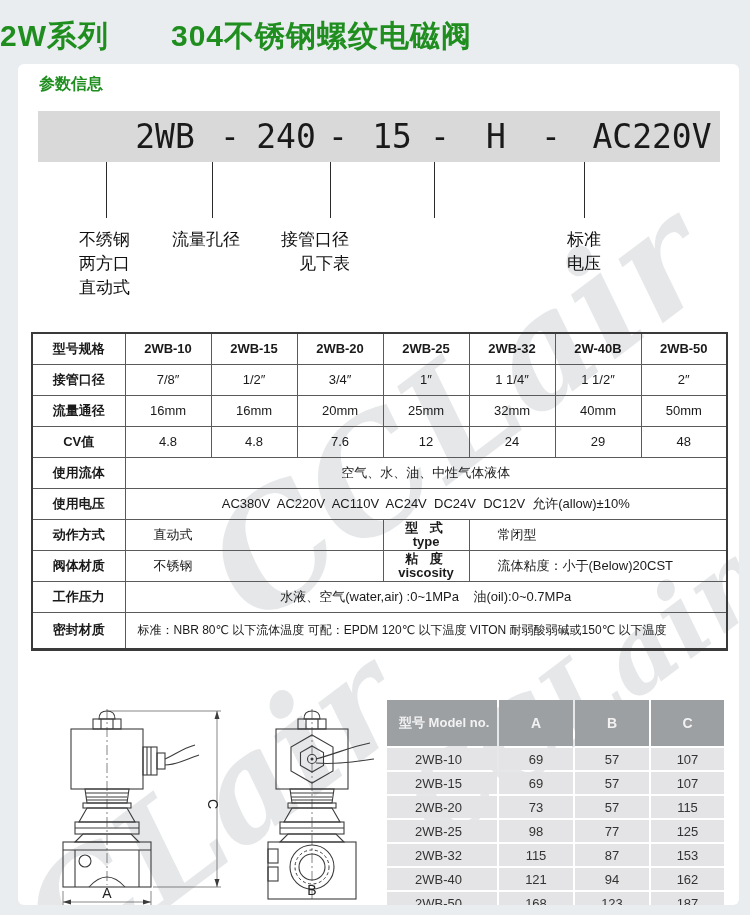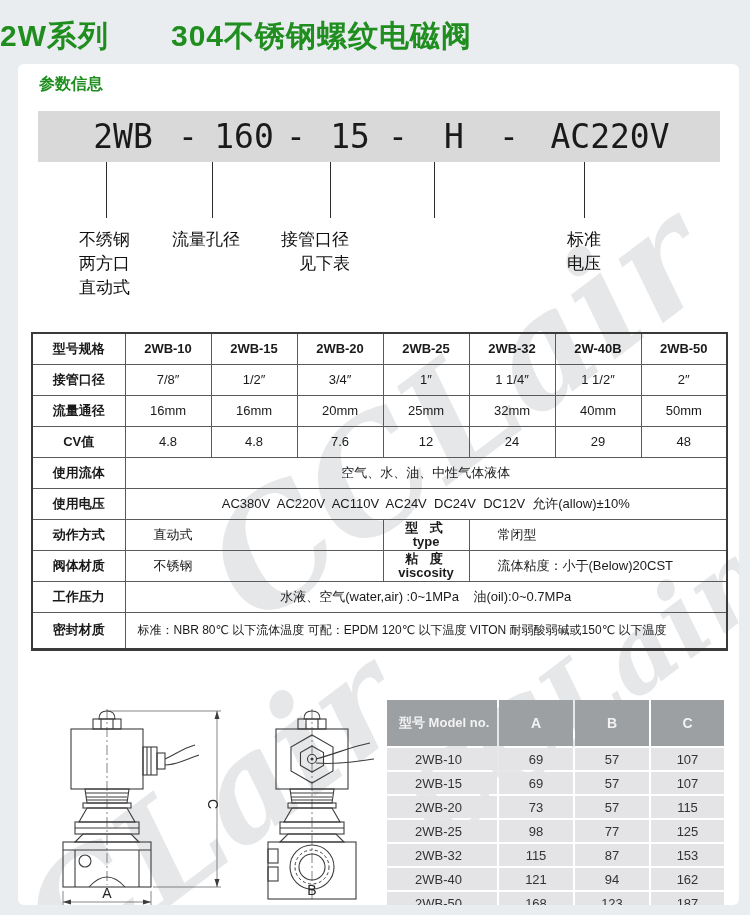--- a/index.html
+++ b/index.html
@@ -30,21 +30,21 @@
 
   .section-label { left:21px; top:10px; font-size:16px; font-weight:bold; color:#1f8e1f; }
 
   .model-box {
     left:20px; top:47px; width:682px; height:51px; background:#d9d9d9;
   }
   .model-box span {
     position:absolute; top:0; height:51px; line-height:51px;
     transform:translateX(-50%);
     font-family:"DejaVu Sans Mono","Liberation Mono",monospace;
-    font-size:33px; color:#1a1a1a; white-space:nowrap;
+    font-size:33px; color:#1a1a1a; white-space:nowrap;margin-left:42px;
   }
   .mseg0{left:85px;} .mseg1{left:150px;} .mseg2{left:206px;} .mseg3{left:258px;}
   .mseg4{left:312px;} .mseg5{left:360px;} .mseg6{left:416px;} .mseg7{left:471px;}
   .mseg8{left:572px;}
 
   .lead { position:absolute; z-index:1; width:1px; height:56px; top:98px; background:#2b2b2b; }
   .ld1{left:88px;} .ld2{left:194px;} .ld3{left:312px;} .ld4{left:416px;} .ld5{left:566px;}
 
   .callout { top:164px; font-size:17px; line-height:24px; color:#111; white-space:nowrap; }
   .co1{left:61px;} .co2{left:154px;} .co3{left:263px;} .co4{left:373px;} .co5{left:549px;}
@@ -99,21 +99,21 @@
 
     <div class="wm wm1">CCLair</div>
     <div class="wm wm2">CCLair</div>
     <div class="wm wm3">CCLair</div>
 
     <div class="layer section-label">参数信息</div>
 
     <div class="layer model-box">
       <span class="mseg0">2WB</span>
       <span class="mseg1">-</span>
-      <span class="mseg2">160</span>
+      <span class="mseg2">240</span>
       <span class="mseg3">-</span>
       <span class="mseg4">15</span>
       <span class="mseg5">-</span>
       <span class="mseg6">H</span>
       <span class="mseg7">-</span>
       <span class="mseg8">AC220V</span>
     </div>
 
     <div class="lead ld1"></div>
     <div class="lead ld2"></div>

